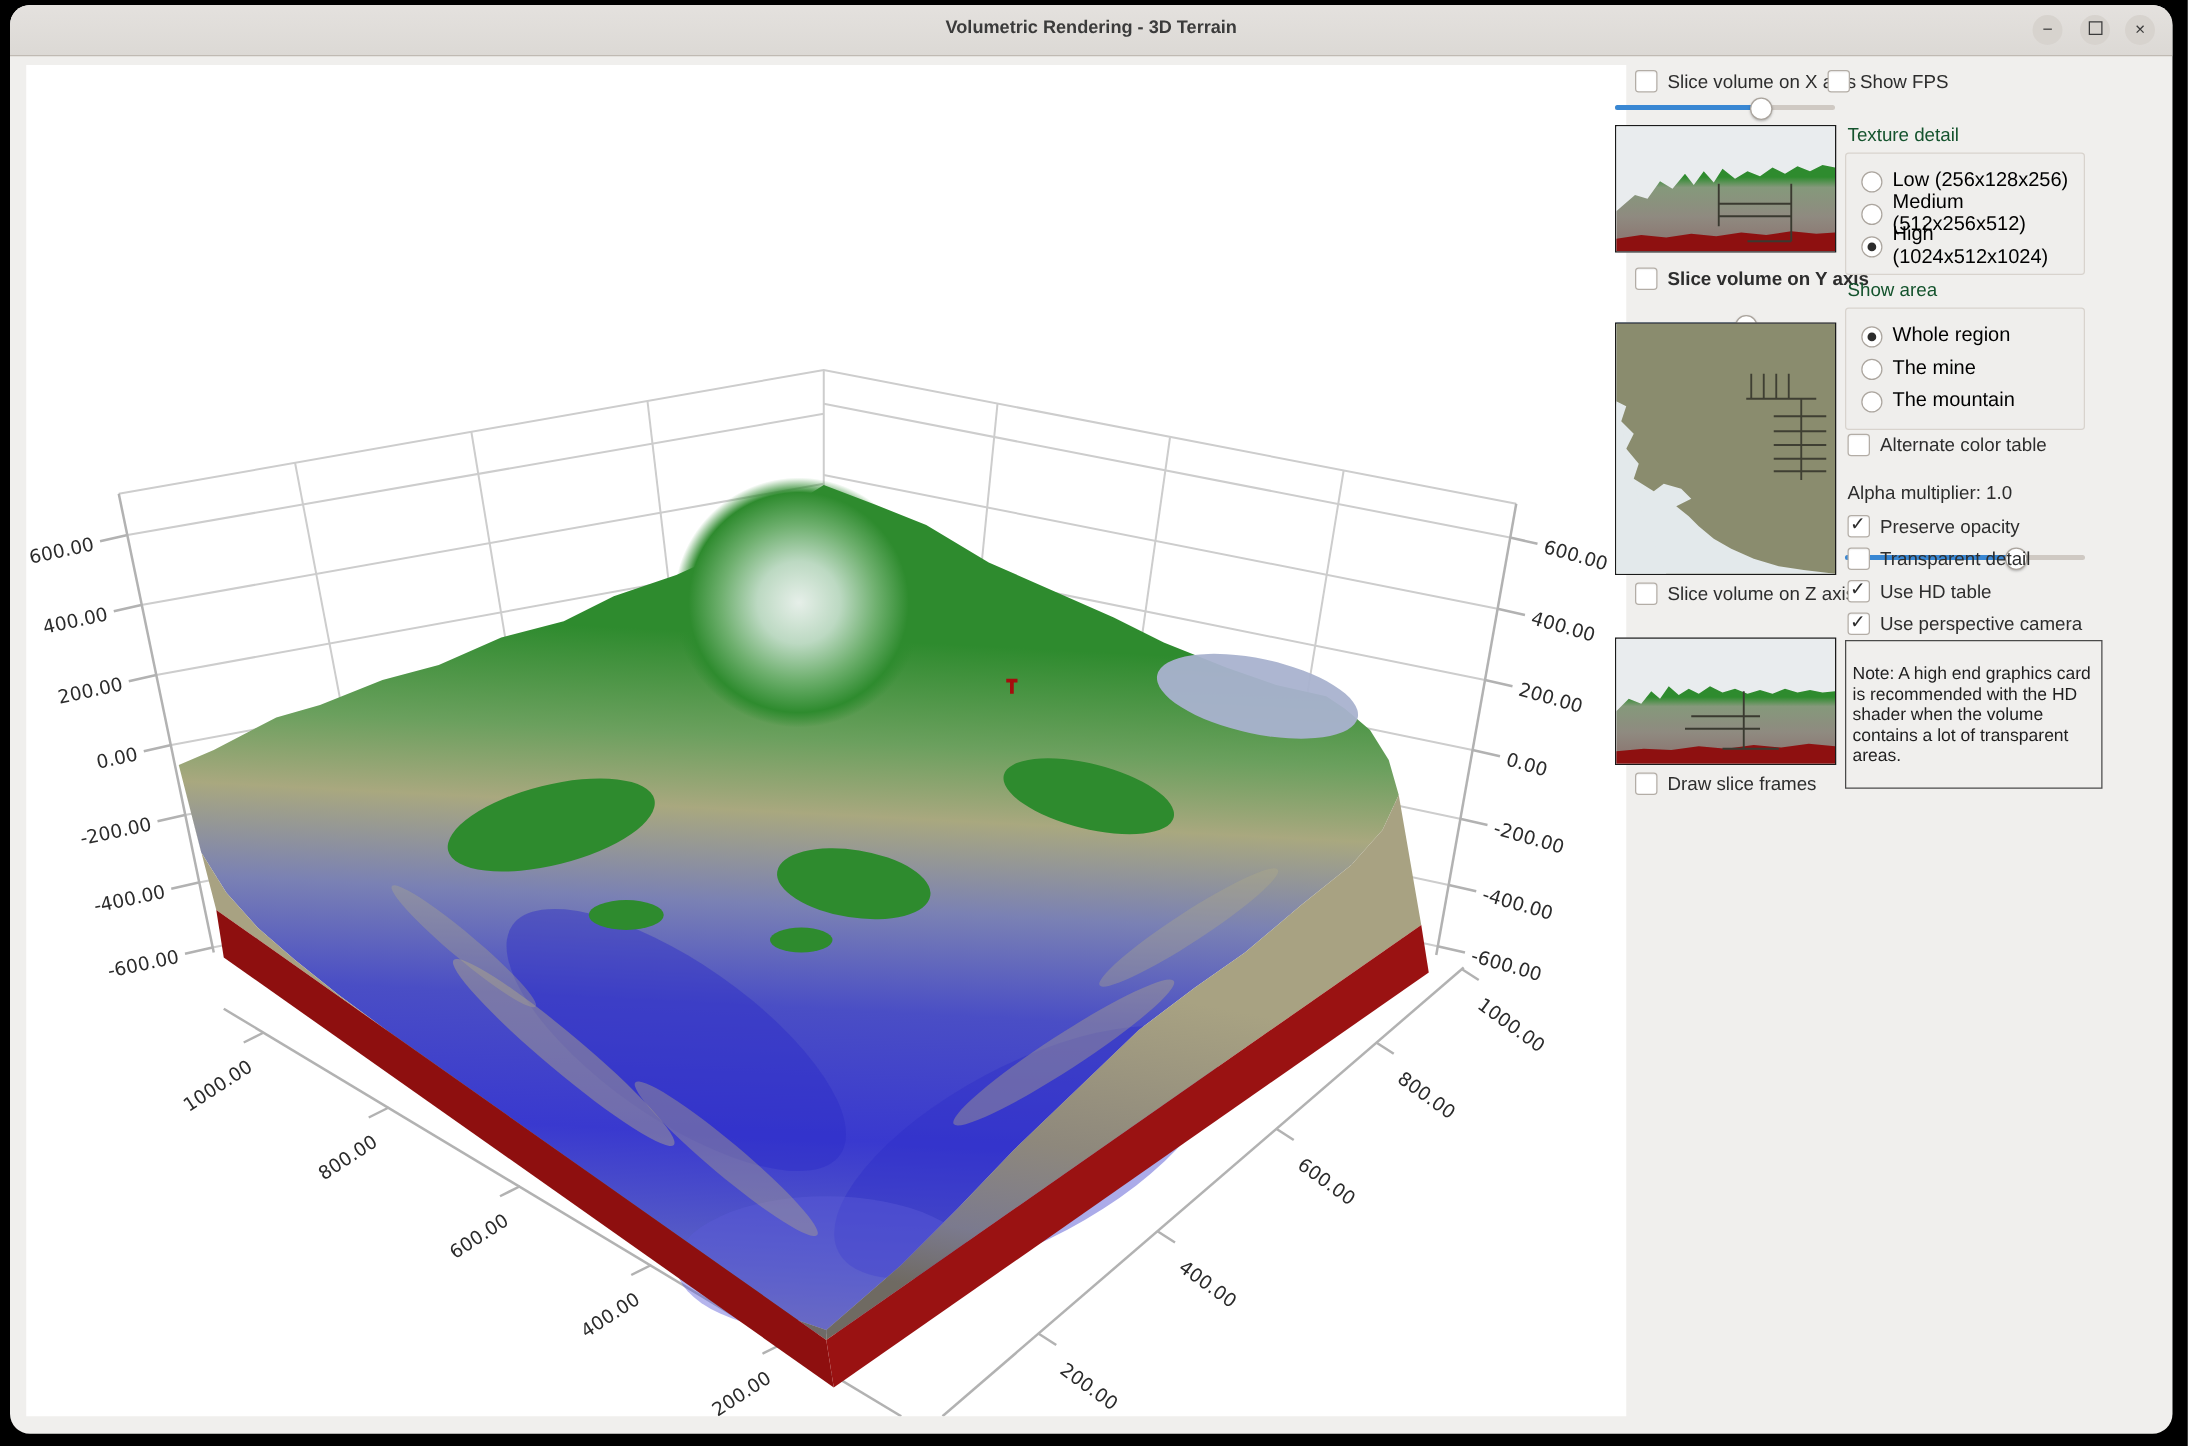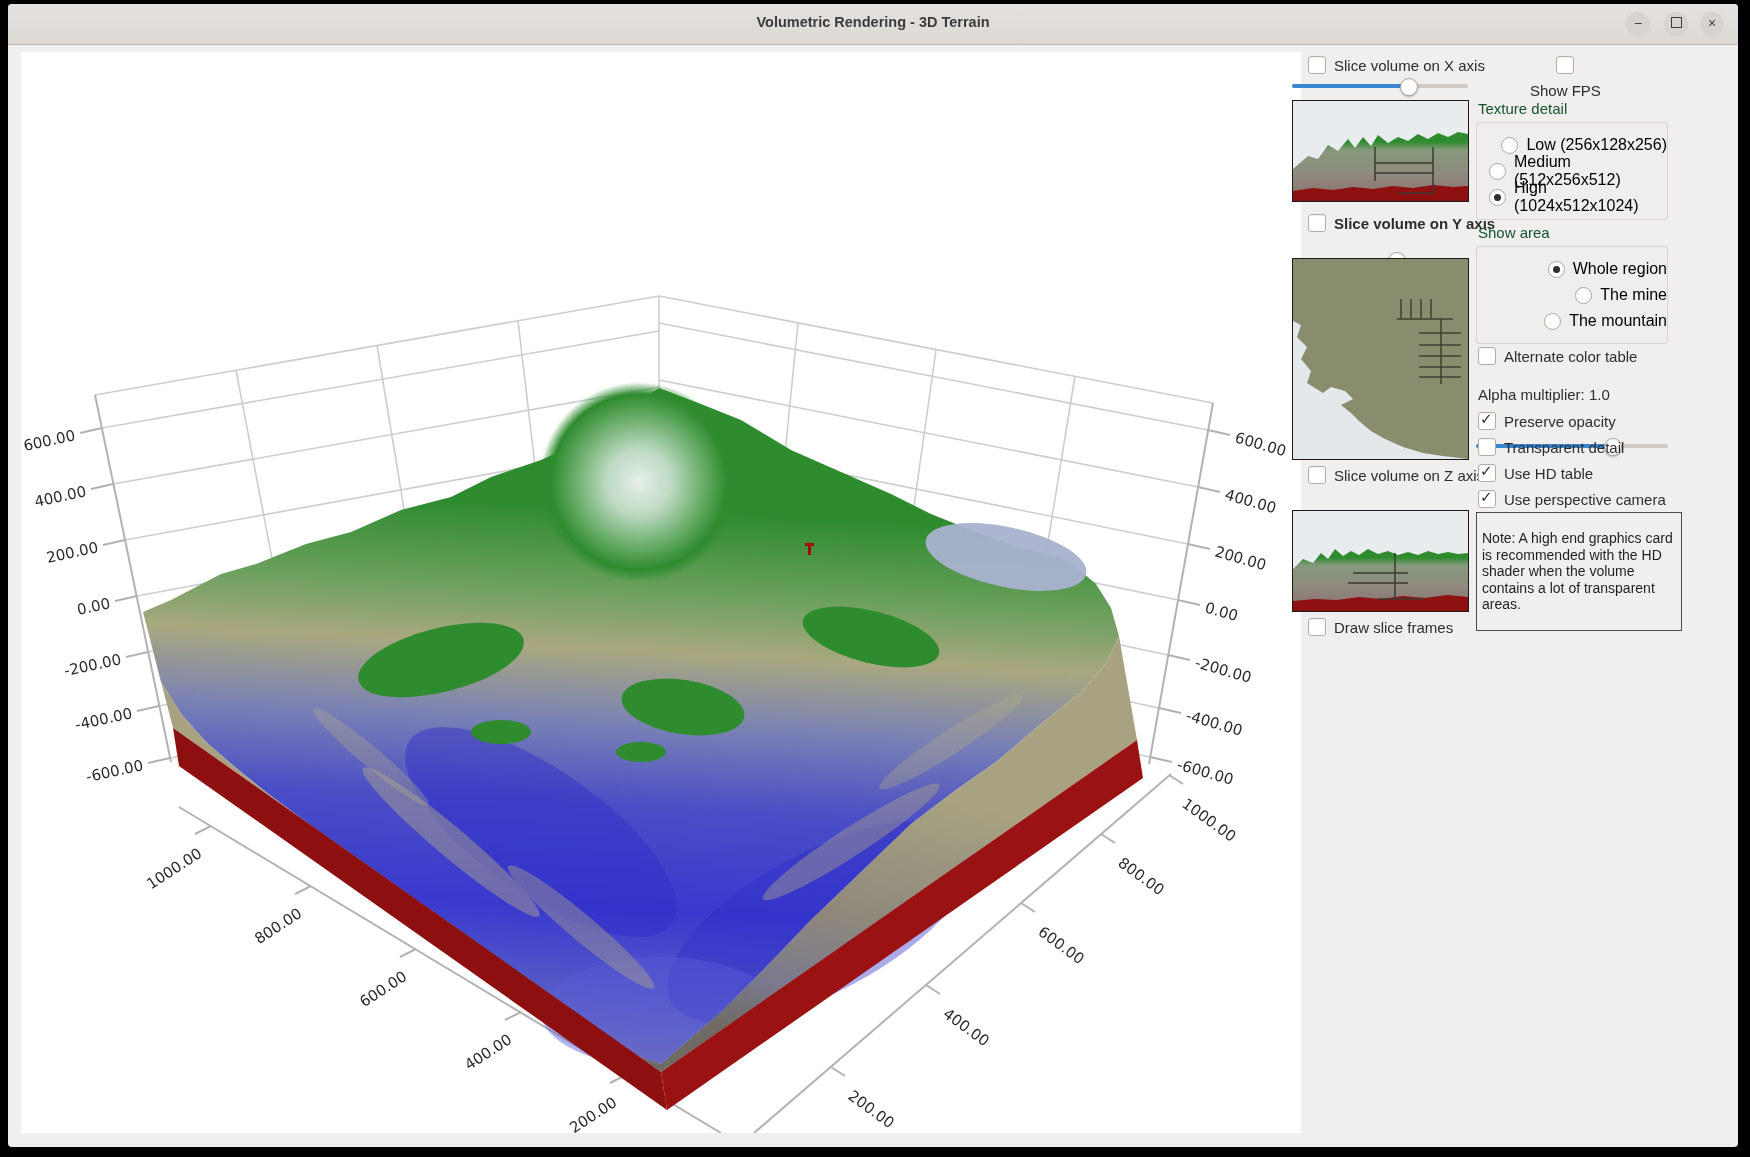--- a/index.html
+++ b/index.html
@@ -1,38 +1,38 @@
 <!DOCTYPE html>
 <html><head>
 <meta charset="utf-8">
 <style>
   html,body{margin:0;padding:0;background:#000;width:1750px;height:1157px;
     font-family:"Liberation Sans","DejaVu Sans",sans-serif;}
   .window{position:absolute;left:8px;top:4px;width:1730px;height:1143px;
-    background:#f0efed;border-radius:4px;overflow:hidden;}
+    background:#f0efed;border-radius:16px;overflow:hidden;}
   
   .titlebar{position:absolute;left:0;top:0;width:100%;height:40px;
     background:linear-gradient(#e4e1de,#dcd9d5);border-bottom:1px solid #c0bab3;}
   .titlebar .title{position:absolute;left:0;right:0;top:10px;text-align:center;
     font-weight:bold;font-size:14.5px;color:#3b3b3b;}
   .winbtn{position:absolute;top:8px;width:24px;height:24px;border-radius:50%;
     background:#d7d3ce;color:#3b3b3b;text-align:center;line-height:23px;font-size:14px;}
   .winbtn.min{right:88px}.winbtn.max{right:50px}.winbtn.close{right:14px}
   .winbtn.max span{display:inline-block;width:9px;height:9px;border:1.5px solid #3b3b3b;vertical-align:middle;margin-top:-3px;}
   
   .canvas{position:absolute;left:13px;top:48px;width:1280px;height:1081px;background:#fff;}
   svg text{font-family:"DejaVu Sans",sans-serif;font-size:15px;fill:#2b2b2b;}
   
   .ctl{position:absolute;font-size:15px;color:#2d2d2d;}
   .check{display:flex;align-items:center;gap:8px;}
   .check .box{width:16px;height:16px;background:#fff;border:1px solid #b3ada6;border-radius:3px;
     position:relative;flex:none;box-shadow:inset 0 1px 1px rgba(0,0,0,.05);}
   .check .mark{display:none;position:absolute;left:1px;top:-3px;font-size:15px;font-weight:bold;color:#2d2d2d;}
   .check.on .mark{display:block;}
-  .radio{display:flex;align-items:center;gap:8px;margin:6px 0 0 12px;height:20px;justify-content:flex-end;}
+  .radio{display:flex;align-items:center;gap:8px;margin:6px 0 0 12px;height:20px;}
   .radio .circ{width:15px;height:15px;border:1px solid #aca69f;border-radius:50%;background:#fff;
     position:relative;flex:none;}
   .radio .dot{display:none;position:absolute;left:4px;top:4px;width:7px;height:7px;border-radius:50%;background:#2d2d2d;}
   .radio.on .dot{display:block;}
   .slider{position:relative;height:16px;}
   .slider .track{position:absolute;left:0;right:0;top:6px;height:4px;border-radius:2px;background:#cfc9c3;}
   .slider .fill{position:absolute;left:0;top:6px;height:4px;border-radius:2px;background:#3987d3;width:var(--pos);}
   .slider .handle{position:absolute;top:0;left:var(--pos);margin-left:-8px;width:16px;height:16px;
     border-radius:50%;background:#fff;border:1px solid #aaa49d;box-shadow:0 1px 2px rgba(0,0,0,.25);}
   .groupbox{position:absolute;background:#efeeec;border:1px solid #d8d3cd;border-radius:3px;padding:6px 0;}
@@ -302,21 +302,21 @@
           <path d="M85,88 H130"></path>
       </g>
     </svg>
   </div>
 
   <div class="ctl check" style="left:1300px;top:614px;">
     <span class="box"></span>
     <span>Draw slice frames</span>
   </div>
 
-  <div class="ctl check" style="left:1522px;top:52px;flex-direction:column;">
+  <div class="ctl check" style="left:1454px;top:52px;">
     <span class="box"></span>
     <span>Show FPS</span>
   </div>
 
   <div class="gtitle" style="left:1470px;top:96px;">Texture detail</div>
   <div class="groupbox" style="left:1468px;top:118px;width:190px;height:84px;">
     <div class="radio">
       <span class="circ"></span>
       <span>Low (256x128x256)</span>
     </div>

